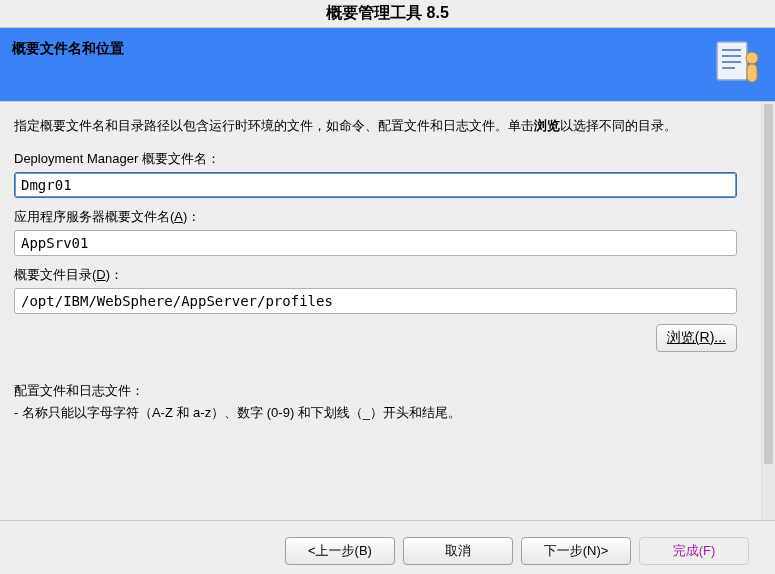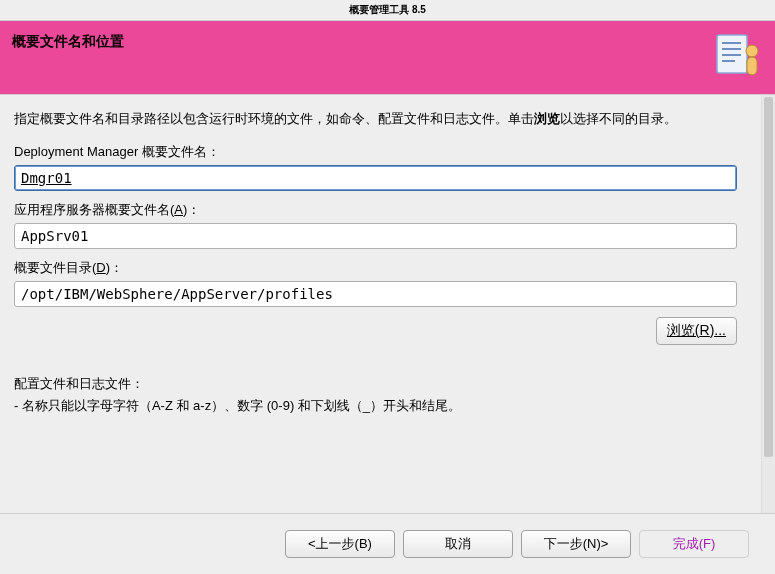--- a/index.html
+++ b/index.html
@@ -9,26 +9,26 @@
     background: #eeeeee;
     width: 775px;
     height: 574px;
     overflow: hidden;
     color: #000;
   }
   .titlebar {
     background: #eeeeee;
     text-align: center;
     font-weight: bold;
-    font-size: 10px;
+    font-size: 16px;
     padding: 3px 1px;
     border-bottom: 1px solid #ccc;
   }
   .header {
-    background: #ec4899;
+    background: #3b82f6;
     display: flex;
     justify-content: space-between;
     align-items: flex-start;
     padding: 10px 12px 10px 12px;
     border-bottom: 1px solid #ccc;
     height: 74px;
   }
   .header-title {
     font-weight: bold;
     font-size: 14px;
@@ -83,21 +83,20 @@
     font-family: monospace, sans-serif;
     padding: 2px 6px;
     border: 1px solid #b0b0b0;
     border-radius: 3px;
     background: #fff;
     margin-bottom: 10px;
   }
   .text-input.focused {
     border: 1px solid #3b6ea5;
     box-shadow: inset 0 0 0 1px #6b9bd1;
-    text-decoration: underline;
   }
   .browse-row {
     text-align: right;
     margin-bottom: 28px;
   }
   .browse-btn {
     display: inline-block;
     border: 1px solid #a8a8a8;
     background: linear-gradient(#fdfdfd,#e8e8e8);
     border-radius: 4px;

